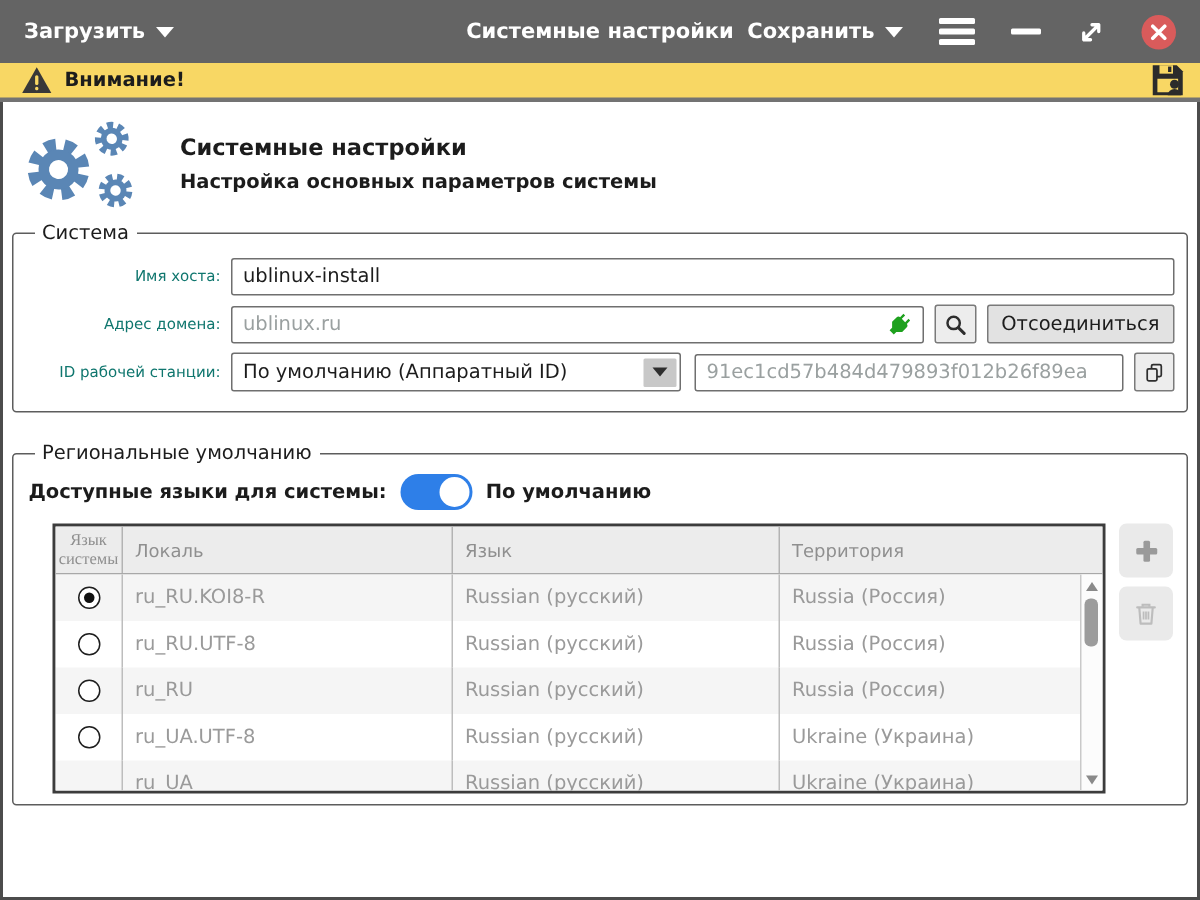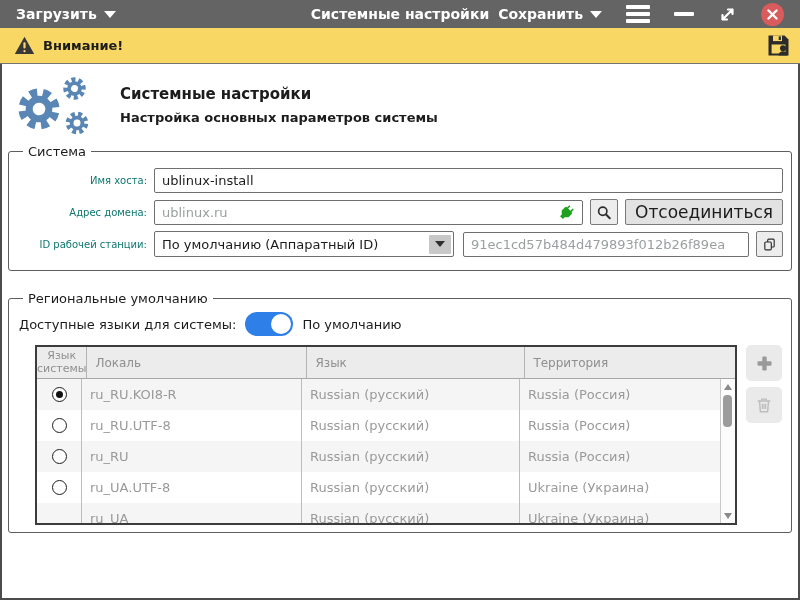--- a/index.html
+++ b/index.html
@@ -5,42 +5,42 @@
   html,body{margin:0;padding:0;}
   body{
     width:800px;height:600px;overflow:hidden;
     font-family:"DejaVu Sans", sans-serif;
     background:#fff;
   }
   .app{width:800px;height:600px;display:flex;flex-direction:column;box-sizing:border-box;}
 
   
   .titlebar{
-    height:28px;flex:0 0 auto;background:#646464;color:#fff;
+    height:42px;flex:0 0 auto;background:#646464;color:#fff;
     display:flex;align-items:center;position:relative;
   }
   .menu-btn{display:flex;align-items:center;gap:7px;font-size:14px;font-weight:bold;cursor:pointer;}
   .menu-btn.left{margin-left:16px;}
   .caret-down{width:0;height:0;border-left:6px solid transparent;border-right:6px solid transparent;border-top:7px solid #fff;}
   .tb-title{
     position:absolute;left:0;right:0;text-align:center;font-size:14px;font-weight:bold;pointer-events:none;
   }
   .tb-right{margin-left:auto;display:flex;align-items:center;gap:24px;margin-right:16px;z-index:2;}
   .hamburger{display:flex;flex-direction:column;gap:3px;cursor:pointer;}
   .hamburger span{display:block;width:24px;height:4px;background:#fff;border-radius:1px;}
   .min-btn{width:20px;height:4px;background:#fff;border-radius:1px;cursor:pointer;}
   .max-btn{cursor:pointer;display:flex;}
   .close-btn{
     width:23px;height:23px;border-radius:50%;background:#d95b5b;cursor:pointer;
     display:flex;align-items:center;justify-content:center;
   }
 
   
   .alertbar{
-    height:36px;flex:0 0 auto;background:#f8d764;border-bottom:1px solid #737373;
+    height:26px;flex:0 0 auto;background:#f8d764;border-bottom:3px solid #737373;
     display:flex;align-items:center;padding:0 10px;box-sizing:border-box;
   }
   .alert-icon{display:flex;margin:0 8px 0 4px;}
   .alert-text{font-size:13px;font-weight:bold;color:#1c1c1c;}
   .alert-save{margin-left:auto;display:flex;cursor:pointer;}
 
   
   .content{
     flex:1;background:#fff;box-sizing:border-box;
     border-left:2px solid #4c4c4c;border-right:2px solid #4c4c4c;border-bottom:2px solid #4c4c4c;
@@ -73,53 +73,53 @@
   .input-wrap .txt-input{width:100%;padding-right:28px;}
   .plug-icon{position:absolute;right:7px;display:flex;pointer-events:none;}
   .icon-btn{
     height:26px;border:1.5px solid #7a7a7a;border-radius:2px;background:#ededed;
     display:flex;align-items:center;justify-content:center;cursor:pointer;box-sizing:border-box;
   }
   .search-btn{width:28px;margin-left:7px;}
   .copy-btn{width:27px;margin-left:7px;}
   .push-btn{
     height:26px;border:1.5px solid #7a7a7a;border-radius:2px;background:#e2e2e2;
-    font-family:"DejaVu Sans",sans-serif;font-size:17px;color:#1c1c1c;padding:0 9px;margin-left:7px;cursor:pointer;
+    font-family:"DejaVu Sans",sans-serif;font-size:13px;color:#1c1c1c;padding:0 9px;margin-left:7px;cursor:pointer;
   }
   .fake-select{
     flex:0 0 300px;height:26px;border:1.5px solid #6f6f6f;border-radius:2px;background:#fff;
     display:flex;align-items:center;box-sizing:border-box;cursor:pointer;
   }
   .fake-select .sel-text{flex:1;font-size:13px;color:#1c1c1c;padding:0 7px;white-space:nowrap;overflow:hidden;}
   .sel-arrow{
     flex:0 0 22px;height:19px;margin-right:2px;background:#c8c8c8;border-radius:1px;
     display:flex;align-items:center;justify-content:center;
   }
   .sel-arrow i{width:0;height:0;border-left:5px solid transparent;border-right:5px solid transparent;border-top:6px solid #2e2e2e;}
   .id-input{flex:1;margin-left:9px;}
 
   
-  .toggle-row{display:flex;align-items:center;margin:3px 0 9px 2px;font-size:13px;color:#1c1c1c;}
+  .toggle-row{display:flex;align-items:center;margin:3px 0 9px 2px;font-size:13px;color:#1c1c1c;font-weight:bold;}
   .toggle{
     width:48px;height:24px;border-radius:12px;background:#2e7fe8;position:relative;
     margin:0 9px;cursor:pointer;flex:0 0 auto;
   }
   .toggle .knob{position:absolute;right:2px;top:2px;width:20px;height:20px;border-radius:50%;background:#fff;}
 
   .table-zone{display:flex;align-items:flex-start;}
   .table-wrap{
     margin-left:18px;width:702px;height:180px;border:2px solid #3c3c3c;background:#fff;
     position:relative;overflow:hidden;box-sizing:border-box;
   }
   .thead{display:flex;height:32px;background:#ececec;border-bottom:1px solid #a8a8a8;box-sizing:border-box;}
   .hcell{
     color:#8f8f8f;border-right:1px solid #b3b3b3;box-sizing:border-box;
     display:flex;align-items:center;font-size:12px;padding-left:8px;
   }
-  .hcell.c1{flex:0 0 45px;justify-content:center;text-align:center;font-size:11px;line-height:1.15;padding-left:0;}
+  .hcell.c1{flex:0 0 45px;justify-content:center;text-align:center;font-size:11px;line-height:1.15;padding-left:0;font-family:Liberation Serif, serif;}
   .hcell.c2{flex:0 0 220px;}
   .hcell.c3{flex:0 0 218px;}
   .hcell.c4{flex:1;border-right:none;}
   .trow{display:flex;height:31px;cursor:pointer;}
   .trow.odd{background:#f5f5f5;}
   .trow.even{background:#ffffff;}
   .tcell{
     font-size:13px;color:#9a9a9a;border-right:1px solid #bdbdbd;box-sizing:border-box;
     display:flex;align-items:center;padding-left:8px;white-space:nowrap;overflow:hidden;
   }

